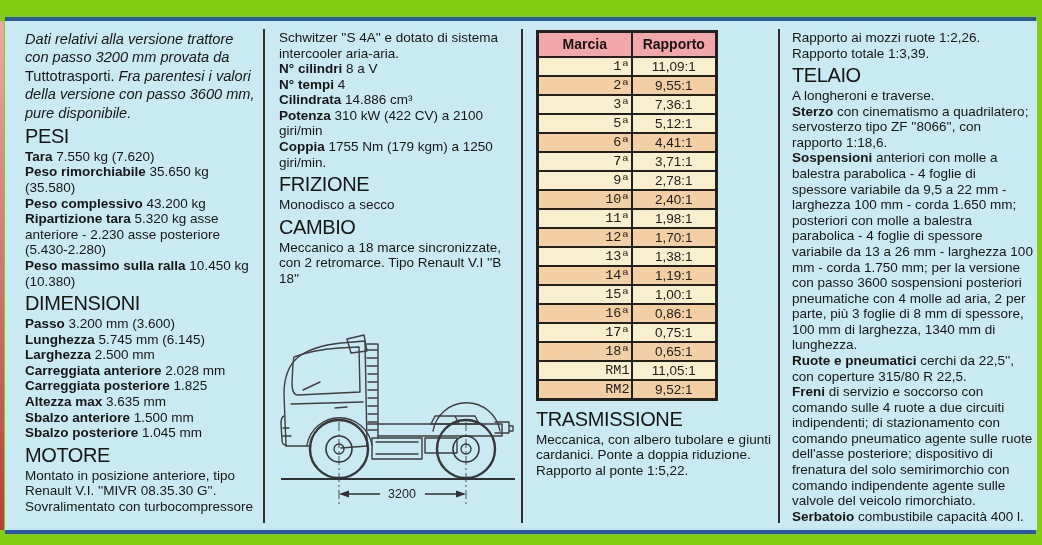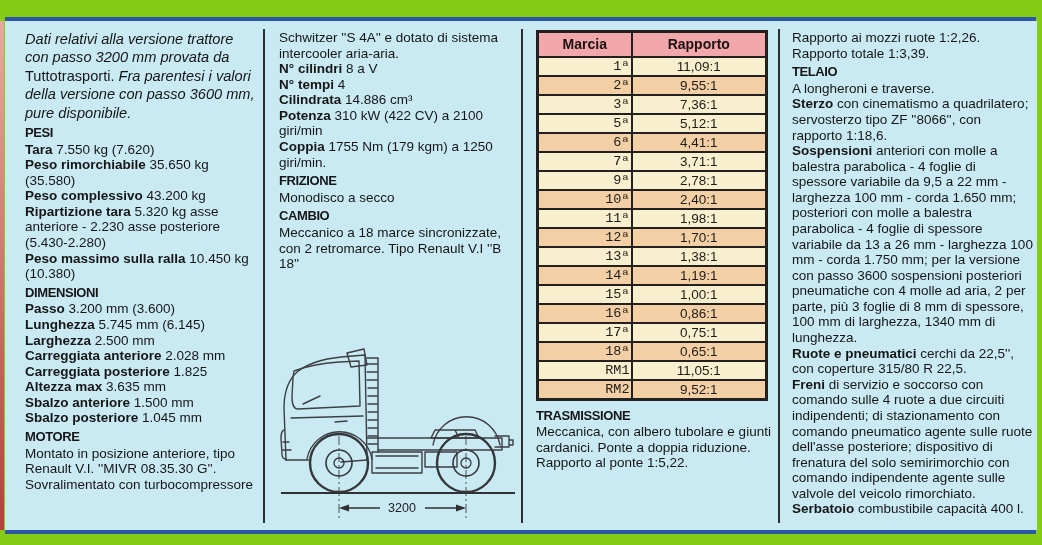--- a/index.html
+++ b/index.html
@@ -26,38 +26,38 @@
   .col { position:absolute; top:30px; }
   .col1 { left:25px;  width:234px; }
   .col2 { left:279px; width:238px; height:494px; }
   .col3 { left:536px; width:236px; }
   .col4 { left:792px; width:242px; }
 
   p { margin:0; }
   .body-txt, .spec { font-size:13.5px; line-height:1.155; }
   .intro { font-size:14.6px; line-height:1.26; font-style:italic; margin-bottom:3px; }
   .intro .upright { font-style:normal; }
-  h2 { font-size:13px; line-height:1.05; margin:4px 0 2px; letter-spacing:-0.4px; font-weight:bold; }
+  h2 { font-size:20px; line-height:1.05; margin:4px 0 2px; letter-spacing:-0.4px; font-weight:normal; }
   .lbl { font-weight:bold; }
 
   
-  table.gears { border-collapse:collapse; width:232px; background:#f8efce; border:3px solid #232020; }
+  table.gears { border-collapse:collapse; width:182px; background:#f8efce; border:3px solid #232020; }
   table.gears th, table.gears td { border:2px solid #232020; }
   table.gears th {
     background:#f2a7ab; height:25px; font-size:14px; font-weight:bold; text-align:center; color:#1c1414;
   }
   table.gears td { height:17px; font-size:13.5px; color:#201c18; }
   td.c-marcia { width:94px; text-align:right; padding-left:12px;font-family:Liberation Mono, monospace; }
   td.c-rapporto { text-align:center; }
   tr.r-light td { background:#f8efce; }
   tr.r-dark  td { background:#f2cfa4; }
   .trasmissione { margin-top:8px; }
 
   
-  .drawing { position:absolute; left:0; top:316px; width:238px; height:178px; }
+  .drawing { position:absolute; left:0; top:302px; width:238px; height:178px; }
   .drawing svg { display:block; }
   .dim-label { font-size:12.5px; fill:#222; font-family:"Liberation Sans", sans-serif; }
 </style>
 </head>
 <body>
 
 <div class="page">
   <div class="paper"></div>
   <div class="red-edge"></div>
   <div class="rule top"></div>

